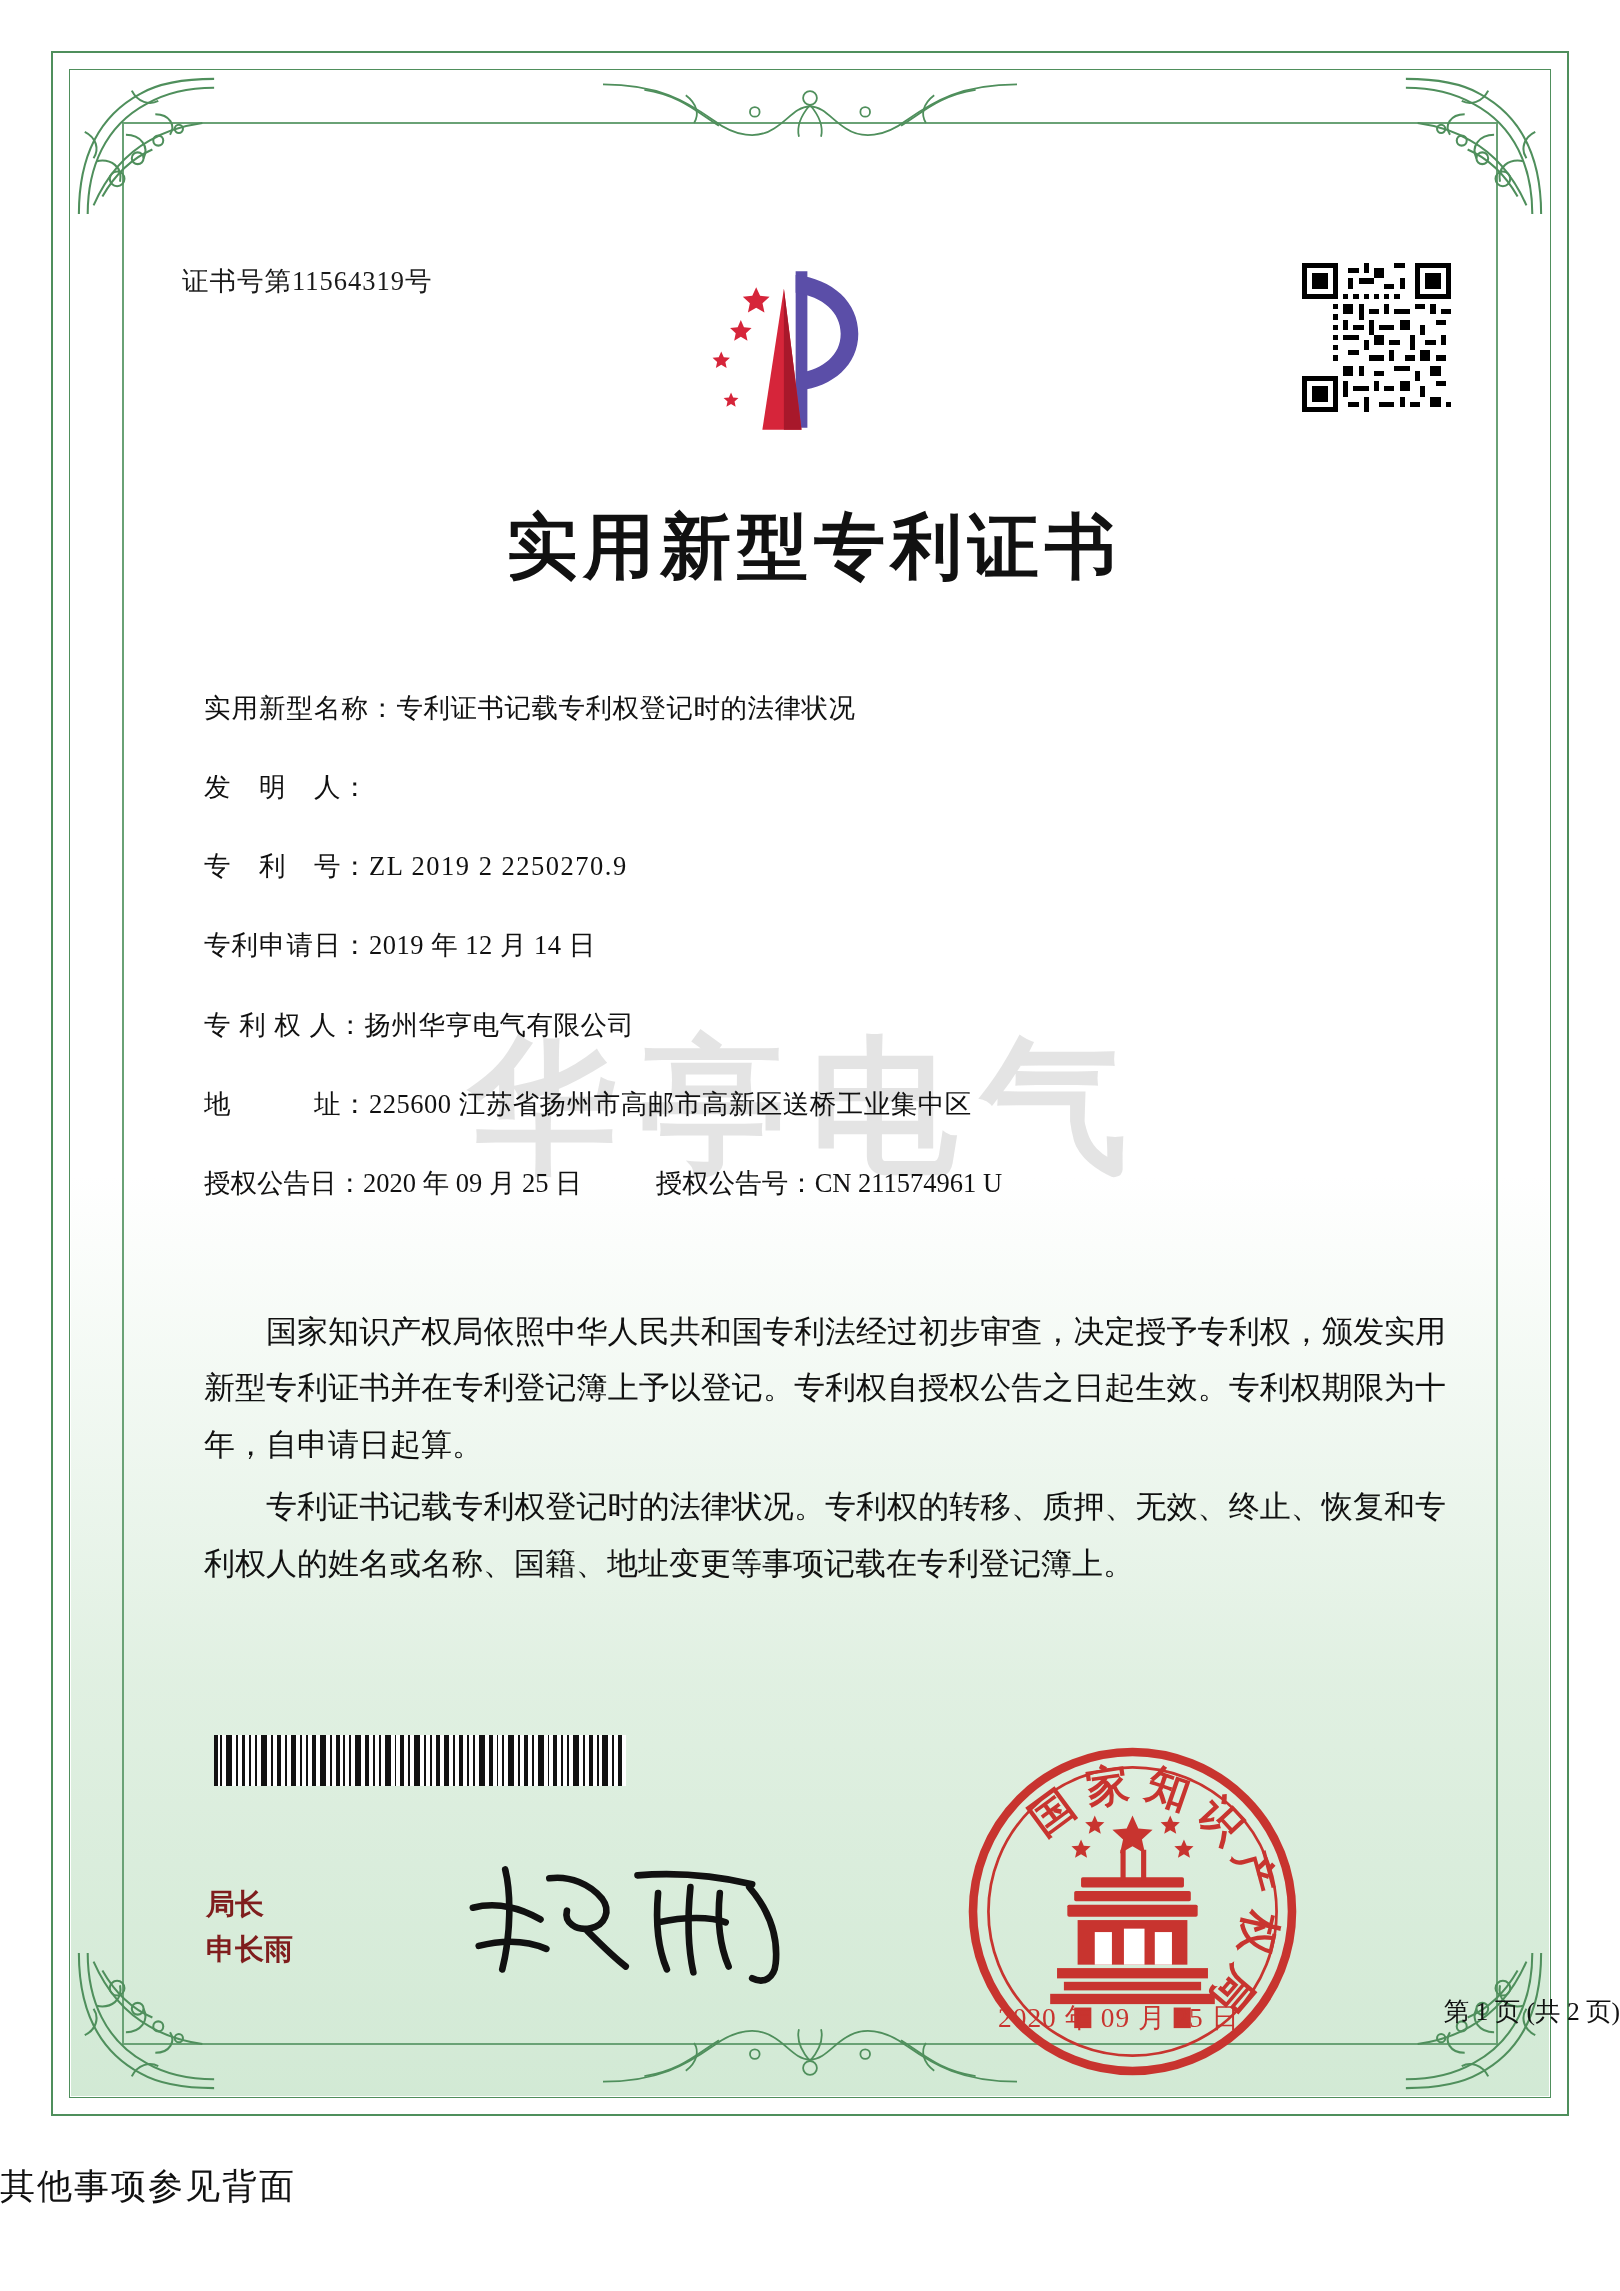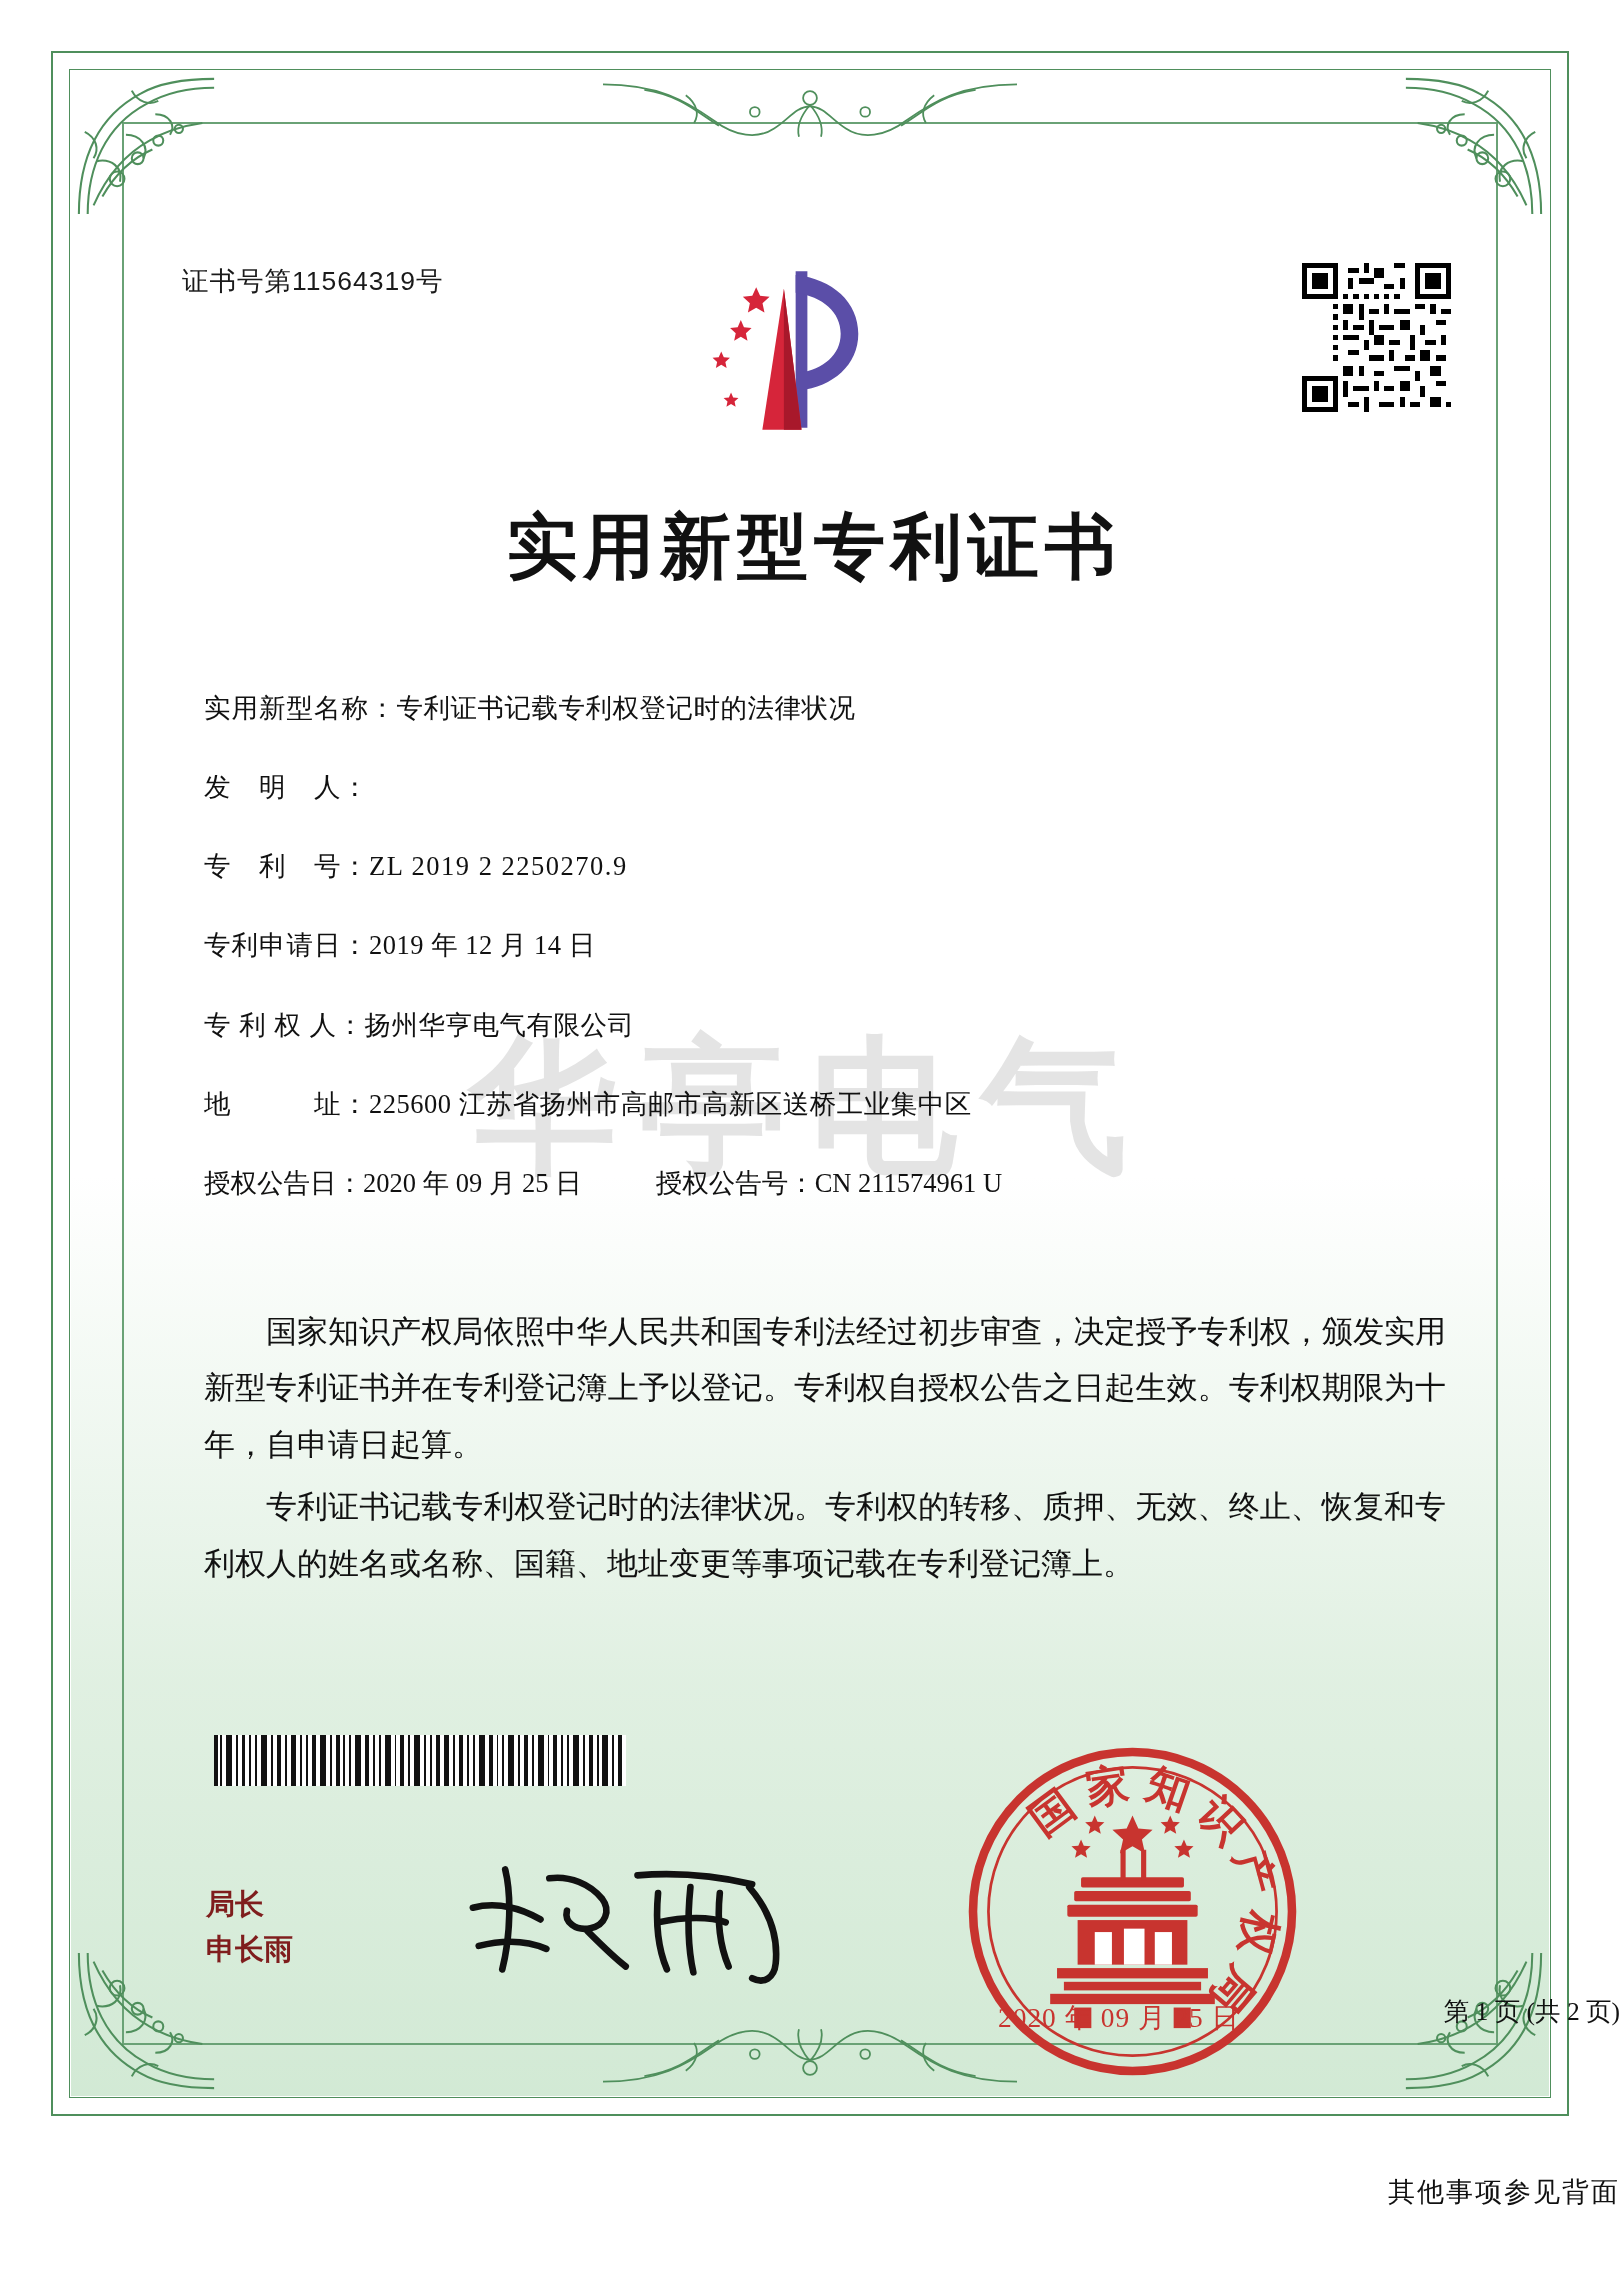--- a/index.html
+++ b/index.html
@@ -93,21 +93,21 @@
   .orn-top svg, .orn-bottom svg { width:100%; height:100%; display:block; }
 
   
   .cert-no {
     position: absolute;
     left: 182px;
     top: 263px;
     font-size: 26.5px;
     letter-spacing: 1px;
     color: #1a1a1a;
-    font-family: Liberation Sans, sans-serif;
+    font-family: Liberation Serif, serif;
     white-space: nowrap;
   }
 
   
   .logo {
     position: absolute;
     left: 686px;
     top: 263px;
     width: 186px;
     height: 172px;
@@ -264,22 +264,22 @@
     left: 0; right: 0;
     bottom: 263px;
     text-align: right;
     font-size: 25.5px;
     color: #111;
   }
   .footnote {
     position: absolute;
     left: 0; right: 0;
     bottom: 82px;
-    text-align: right;
-    font-size: 27px;
+    text-align: left;
+    font-size: 35px;
     color: #111;
     letter-spacing: 2px;
   }
 </style>
 </head>
 <body>
 
 <div class="page">
 
   <div class="bg-wash"></div>

